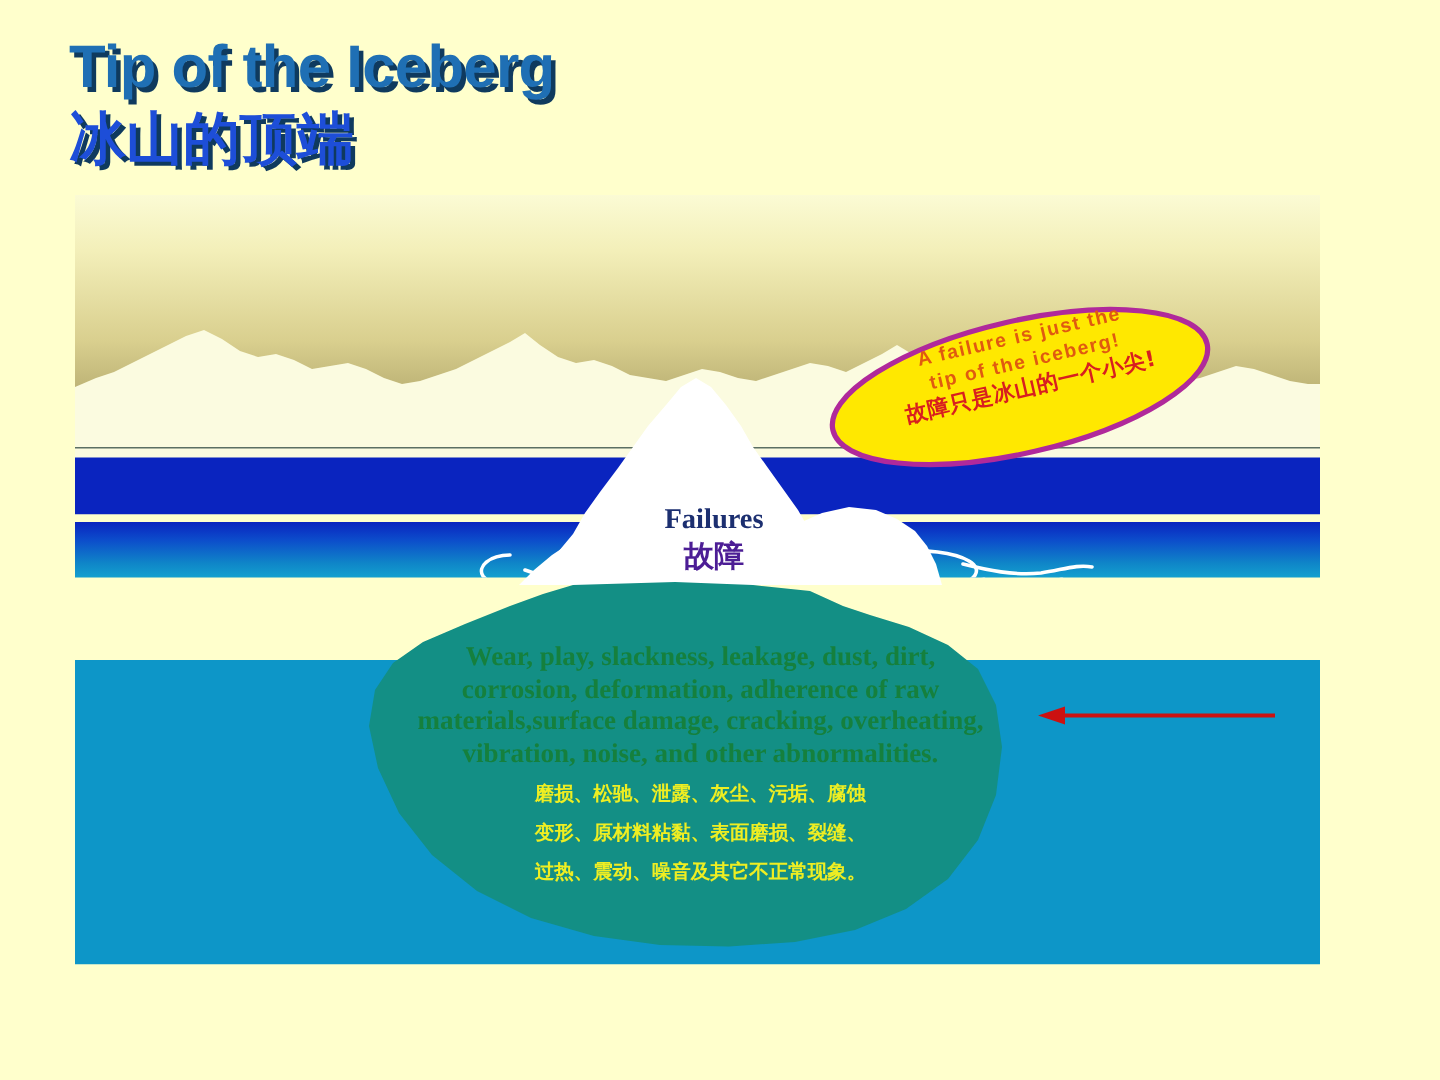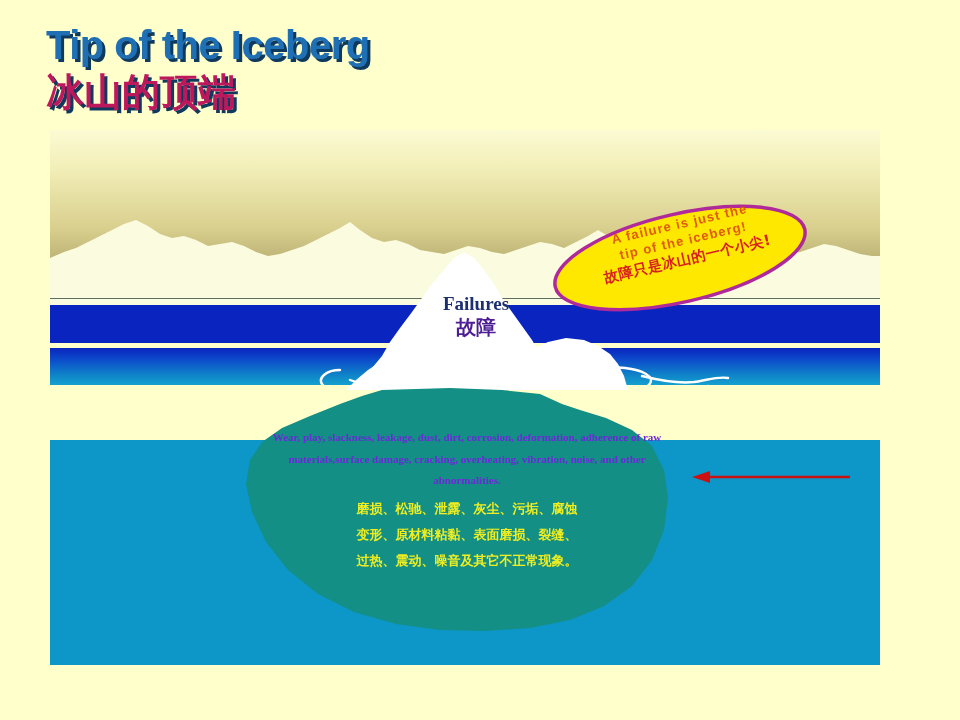--- a/index.html
+++ b/index.html
@@ -3,21 +3,21 @@
 <meta charset="utf-8">
 <style>
   html, body {
     margin: 0;
     padding: 0;
     background: #ffffcc;
   }
   #slide {
     position: relative;
     width: 960px;
-    height: 720px;
+    height: 643px;
     background: #ffffcc;
     overflow: hidden;
     font-family: "Liberation Sans", sans-serif;
   }
 
   
   #title-block {
     position: absolute;
     left: 46px;
     top: 22px;
@@ -31,21 +31,21 @@
     color: #1f6fb4;
     letter-spacing: -0.5px;
     text-shadow: 3px 3px 0 #0f3a5e;
     white-space: nowrap;
   }
   #title-zh {
     font-family: "DejaVu Sans", "Liberation Sans", sans-serif;
     font-weight: bold;
     font-size: 38px;
     line-height: 44px;
-    color: #be185d;
+    color: #1d4ed8;
     text-shadow: 3px 3px 0 #0f3a5e;
     white-space: nowrap;
     margin-top: 2px;
   }
 
   
   #sky {
     position: absolute;
     left: 50px;
     top: 130px;
@@ -138,20 +138,21 @@
     width: 140px;
     text-align: center;
     z-index: 25;
   }
   #failures-label .en {
     font-family: "Liberation Serif", serif;
     font-weight: bold;
     font-size: 19px;
     color: #1c2f70;
     line-height: 22px;
+    margin-top: 43px;
   }
   #failures-label .zh {
     font-family: "DejaVu Sans", sans-serif;
     font-weight: bold;
     font-size: 20px;
     color: #4c1d95;
     line-height: 24px;
   }
 
   #defects-label {
@@ -190,23 +191,23 @@
     position: absolute;
     left: 272px;
     top: 427px;
     width: 390px;
     text-align: center;
     z-index: 26;
   }
   #body-en {
     font-family: "Liberation Serif", serif;
     font-weight: bold;
-    font-size: 11px;
+    font-size: 18px;
     line-height: 21.5px;
-    color: #6d28d9;
+    color: #15803d;
   }
   #body-zh {
     font-family: "DejaVu Sans", sans-serif;
     font-weight: bold;
     font-size: 13px;
     line-height: 26px;
     color: #eeee22;
     margin-top: 4px;
     white-space: pre-line;
   }

